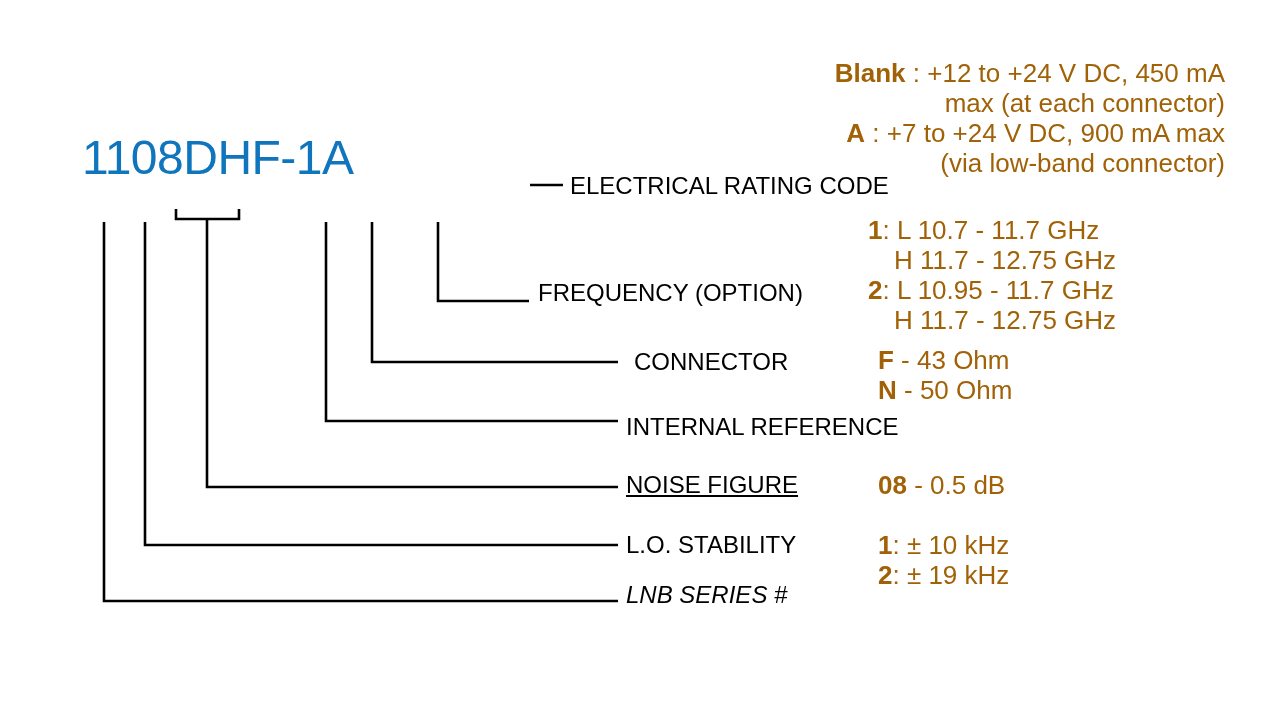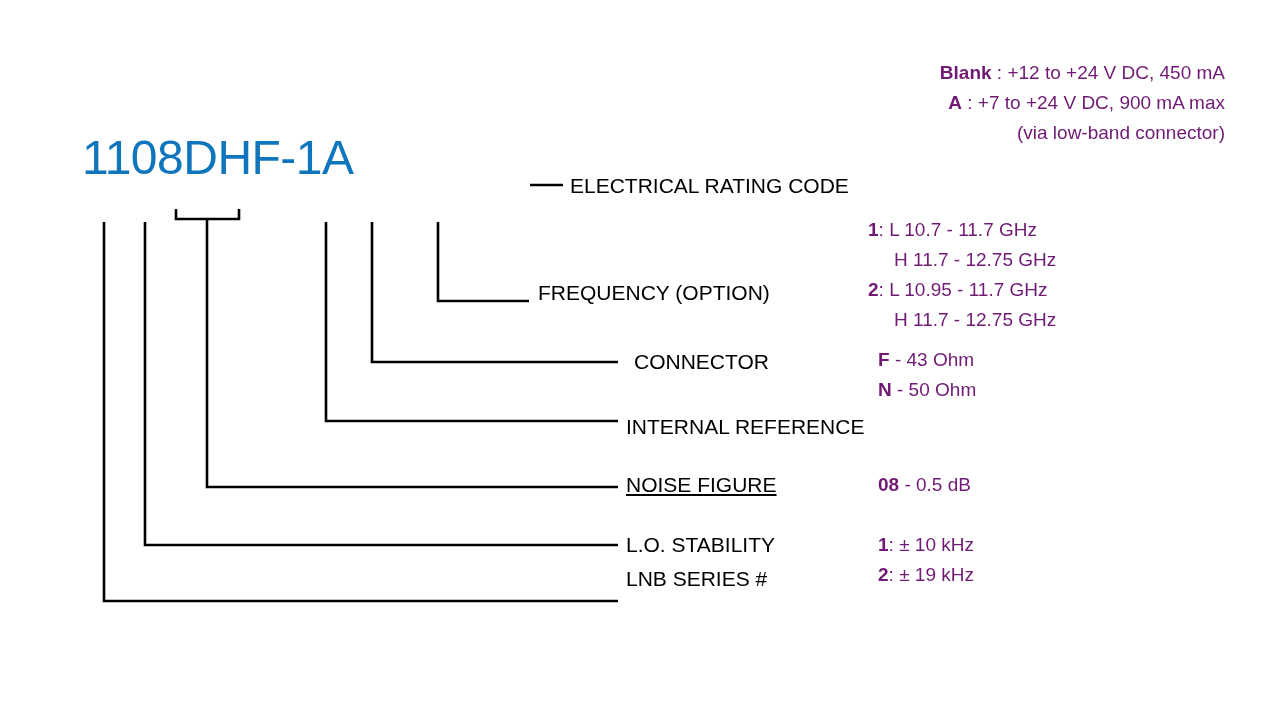--- a/index.html
+++ b/index.html
@@ -42,32 +42,32 @@
     font-size: 48px;
     line-height: 1;
     letter-spacing: -0.5px;
     color: #0F75BC;
     white-space: nowrap;
   }
 
   
   .callout {
     position: absolute;
-    font-size: 21px;
+    font-size: 24px;
     line-height: 30px;
     white-space: nowrap;
     color: #000;
   }
 
   
   .optblock {
     position: absolute;
-    font-size: 19px;
+    font-size: 26px;
     line-height: 30px;
-    color: #701a75;
+    color: #a16207;
     white-space: nowrap;
   }
   .optblock .row { display: block; }
   .optblock b { font-weight: bold; }
   .ta-right { text-align: right; }
   .ta-left  { text-align: left; }
   .indent   { display: inline-block; }
 </style>
 </head>
 <body>
@@ -104,26 +104,27 @@
   </div>
 
   <div class="callout" style="left:634px; top:347px;">CONNECTOR</div>
 
   <div class="callout" style="left:626px; top:412px;">INTERNAL REFERENCE</div>
 
   <div class="callout" style="left:626px; top:470px;text-decoration:underline;">NOISE FIGURE</div>
 
   <div class="callout" style="left:626px; top:530px;">L.O. STABILITY</div>
 
-  <div class="callout" style="left:626px; top:564px;">LNB SERIES #</div>
+  <div class="callout" style="left:626px; top:580px;font-style:italic;">LNB SERIES #</div>
 
   <div class="optblock ta-right" style="left:805px; top:58px; width:420px;">
     <span class="row">
       <b>Blank</b><span> : </span><span>+12 to +24 V DC, 450 mA</span>
     </span>
+    <span class="row">max (at each connector)</span>
     <span class="row">
       <b>A</b><span> : </span><span>+7 to +24 V DC, 900 mA max</span>
     </span>
     <span class="row">(via low-band connector)</span>
   </div>
 
   <div class="optblock ta-left" style="left:868px; top:215px;">
     <span class="row">
       <b>1</b><span>: </span><span>L 10.7 - 11.7 GHz</span>
     </span>

